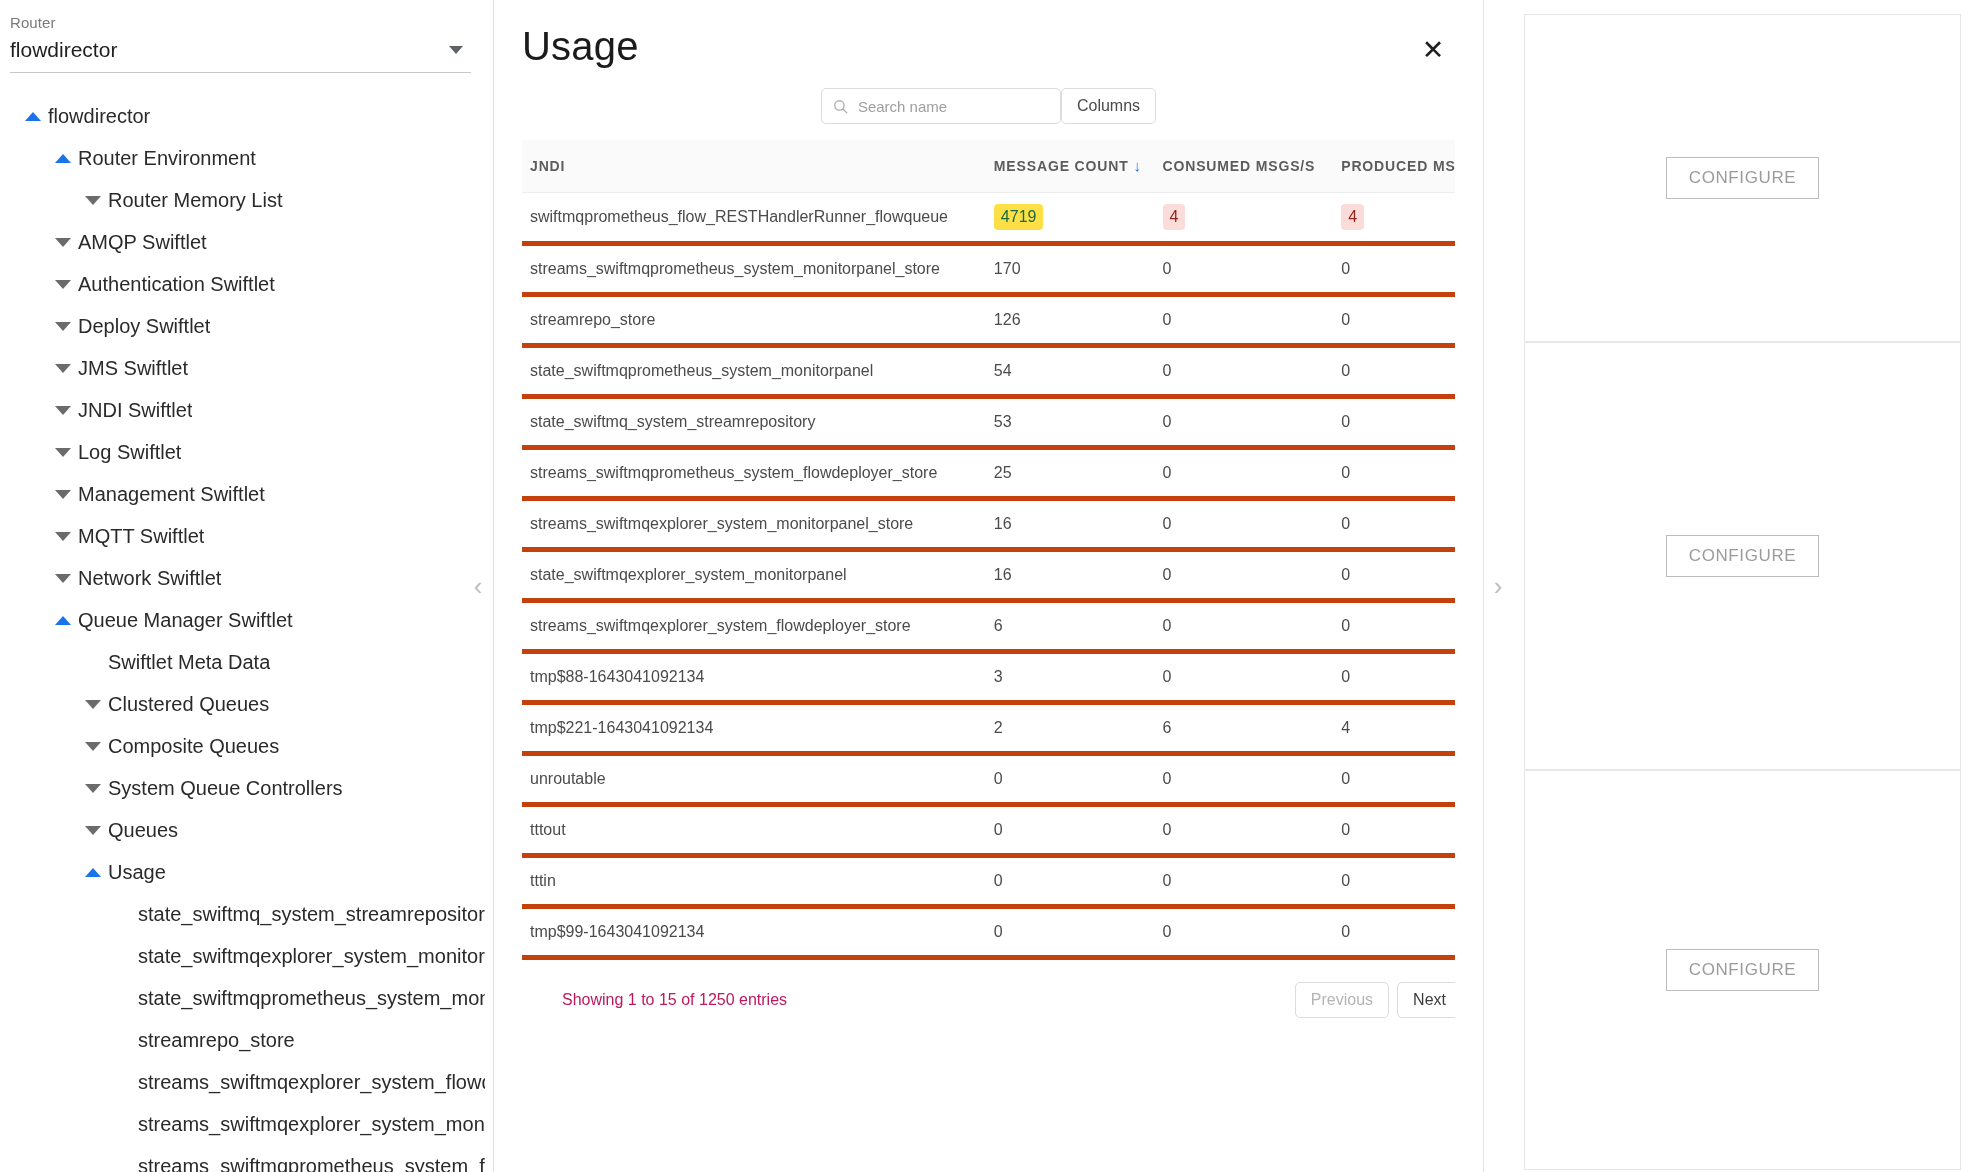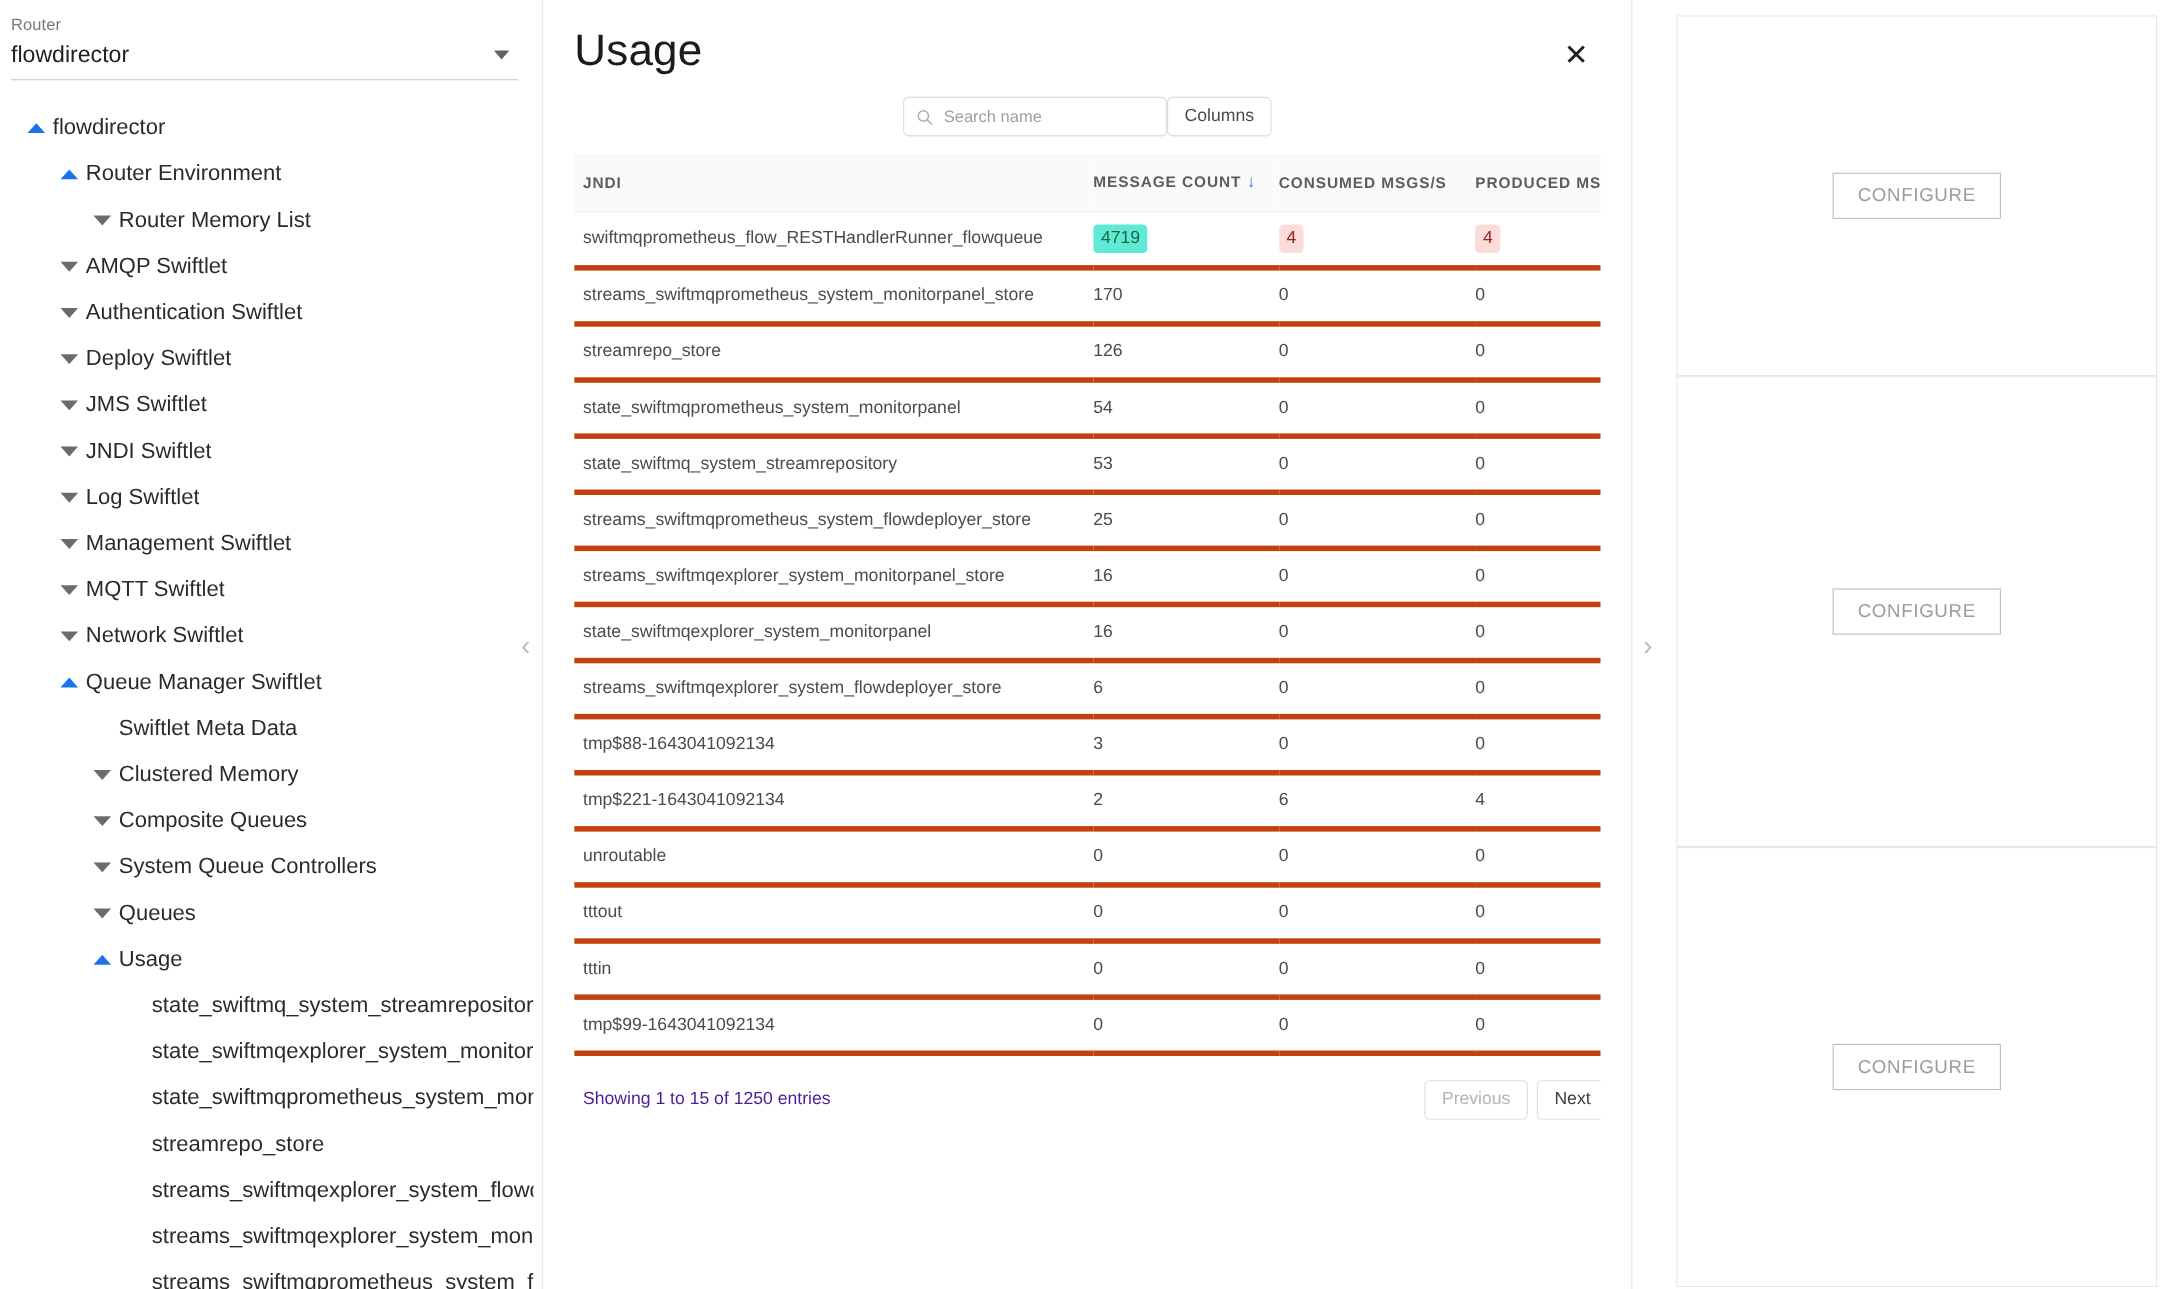--- a/index.html
+++ b/index.html
@@ -228,31 +228,31 @@
     margin-left: 5px;
     font-weight: 700;
   }
   .badge {
     display: inline-block;
     padding: 2px 7px;
     border-radius: 4px;
     font-size: 16px;
     line-height: 22px;
   }
-  .badge.green { background: #5eead4; color: #19693c; }
+  .badge.green { background: #fde047; color: #19693c; }
   .badge.red   { background: #fbdcd9; color: #93231c; }
 
   .footer-row {
     display: flex;
     align-items: center;
     justify-content: space-between;
     padding: 22px 0 0 8px;
     width: 940px;
   }
-  .entries-text { font-size: 16px; color: #4c1d95; }
+  .entries-text { font-size: 16px; color: #be185d; margin-left: 32px; }
   .pager { display: flex; gap: 8px; }
   .pager button {
     border: 1px solid #dcdcdc;
     background: #fff;
     border-radius: 5px;
     height: 36px;
     padding: 0 15px;
     font-size: 16px;
     cursor: pointer;
     font-family: "Liberation Sans", sans-serif;
@@ -382,21 +382,21 @@
           <span class="node-label">Queue Manager Swiftlet</span>
         </div>
         <div class="tree-node lvl2 leaf">
           <span class="twisty"></span>
           <span class="node-label">Swiftlet Meta Data</span>
         </div>
         <div class="tree-node lvl2">
           <span class="twisty">
             <span class="tri down"></span>
           </span>
-          <span class="node-label">Clustered Memory</span>
+          <span class="node-label">Clustered Queues</span>
         </div>
         <div class="tree-node lvl2">
           <span class="twisty">
             <span class="tri down"></span>
           </span>
           <span class="node-label">Composite Queues</span>
         </div>
         <div class="tree-node lvl2">
           <span class="twisty">
             <span class="tri down"></span>

